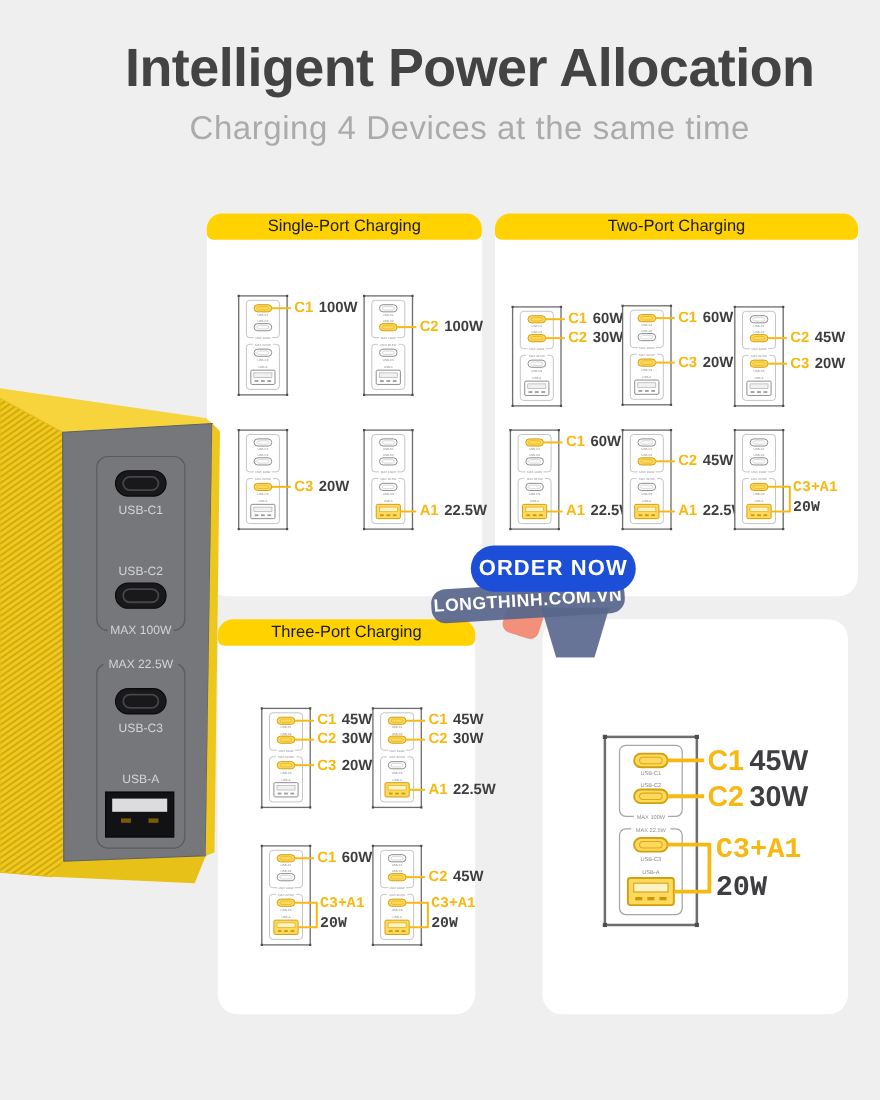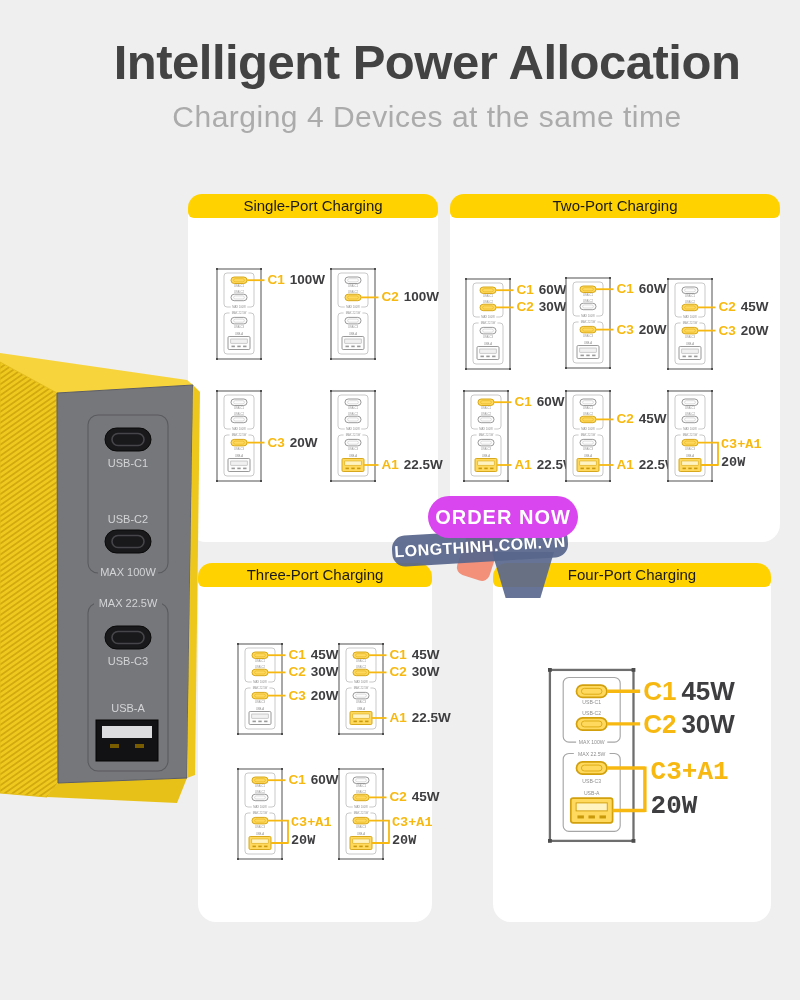--- a/index.html
+++ b/index.html
@@ -27,21 +27,21 @@
   .cp{color:#f7b911;}
   .cv{color:#3e3e41;margin-left:5px;}
   .co-br .cp,.co-br .cv{display:block;margin-left:0;font-family:Liberation Mono, monospace;}
   .co-br .cv{margin-top:3px;}
   .panel--four .co{font-size:26px;}
   .panel--four .co-br .cv{margin-top:6px;}
   
   .charger{position:absolute;left:0;top:345px;z-index:20;}
   .charger text{fill:#d3d4d6;font-family:"Liberation Sans",sans-serif;}
   
-  .order-now{position:absolute;left:428px;top:496px;width:150px;height:42px;background:#d946ef;
+  .order-now{position:absolute;left:428px;top:496px;width:150px;height:42px;background:#1d4ed8;
              border-radius:21px;color:#ffffff;font-size:20px;font-weight:bold;text-align:center;
              line-height:42px;letter-spacing:1px;z-index:40;}
   .order-tail{position:absolute;left:462px;top:527px;width:34px;height:52px;background:#f2907a;
               border-radius:8px;transform:rotate(18deg);z-index:37;}
   .ribbon-tail{position:absolute;left:492px;top:552px;width:62px;height:46px;
                background:rgba(90,104,142,.92);clip-path:polygon(0 0,100% 0,78% 100%,22% 100%);
                z-index:38;}
   .ribbon{position:absolute;left:392px;top:531px;width:176px;height:31px;border-radius:13px;
           background:rgba(88,102,140,.93);transform:rotate(-3.5deg);color:#ffffff;
           font-size:16px;font-weight:bold;text-align:center;line-height:31px;letter-spacing:.5px;
@@ -604,21 +604,20 @@
           <div class="co" style="left:51.5px;top:29.4px"><span class="cp">C2</span><span class="cv">45W</span></div>
           <div class="co co-br" style="left:54px;top:64px">
             <span class="cp">C3+A1</span>
             <span class="cv">20W</span>
           </div>
         </div>
       </div>
   </section>
 
   <section class="panel panel--four" id="panel-four">
-    <div class="badge">Four-Port Charging</div>
     <div class="body">
         <div class="diagram" style="left:55px;top:105px;width:87.39999999999999px;height:174.79999999999998px">
           <svg width="87.39999999999999" height="174.79999999999998" viewBox="0 0 46 92">
             <rect x="1" y="1" width="44" height="90" fill="#ffffff" stroke="#6e6e6e" stroke-width="1.2"></rect>
             <g fill="#4d4d4d">
               <rect x="0" y="0" width="2" height="2"></rect>
               <rect x="44" y="0" width="2" height="2"></rect>
               <rect x="0" y="90" width="2" height="2"></rect>
               <rect x="44" y="90" width="2" height="2"></rect>
             </g>

